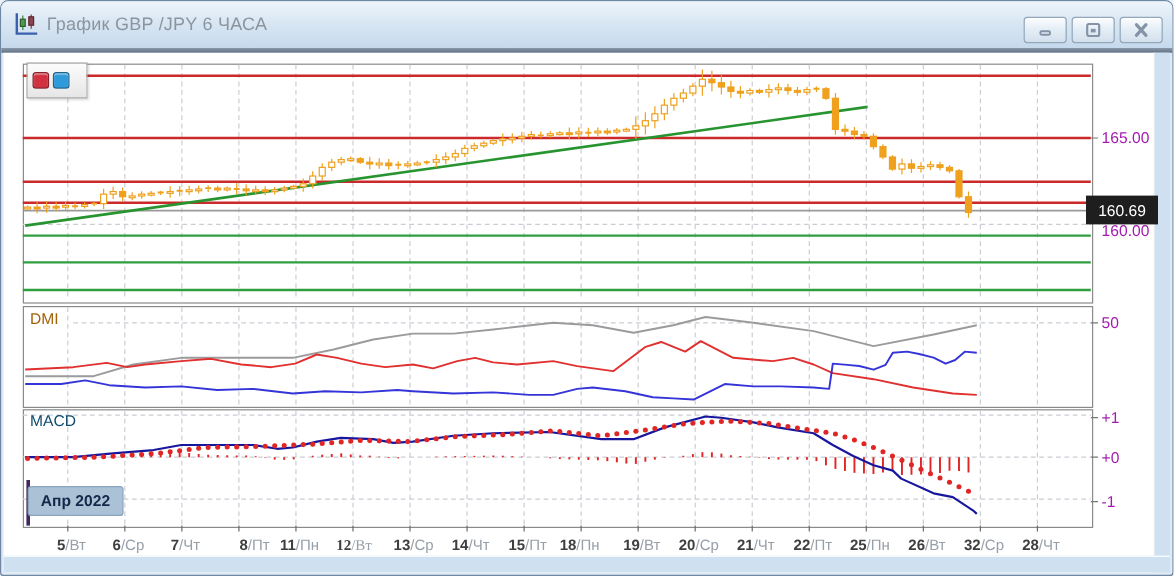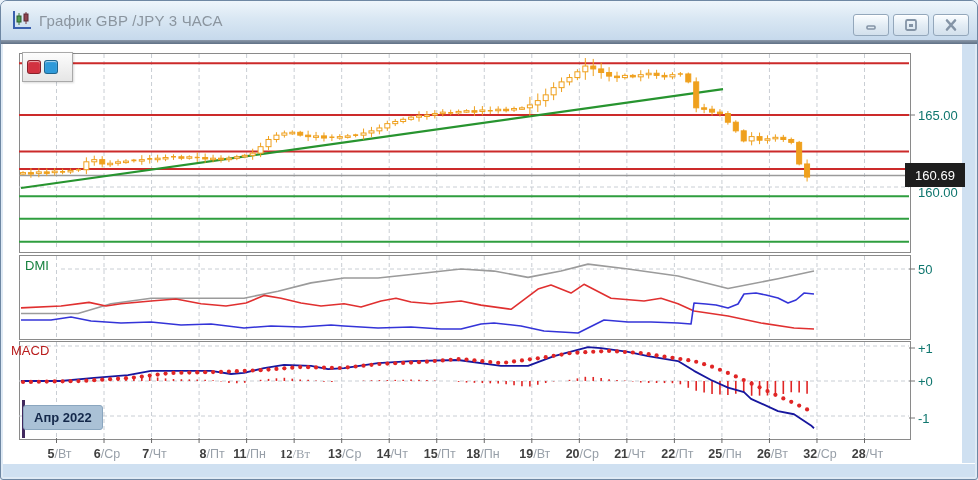--- a/index.html
+++ b/index.html
@@ -28,21 +28,21 @@
   #panel-macd{left:16px;top:297px;width:890px;height:97px;}
   svg.overlay{position:absolute;left:0;top:0;pointer-events:none;}
   
   .toolbox{position:absolute;left:19px;top:8px;width:41px;height:28px;z-index:5;
            background:linear-gradient(#fcfcfc,#e6e6e6);border:1px solid #a9a9a9;
            box-shadow:1px 1px 2px rgba(0,0,0,.15);display:flex;align-items:center;gap:3px;padding:0 4px;}
   .toolsq{width:14px;height:14px;border-radius:3px;border:1px solid rgba(0,0,0,.35);
           box-shadow:inset 0 1px 1px rgba(255,255,255,.6);padding:0;cursor:default;}
   
   .pane-label{position:absolute;font-size:13px;z-index:4;}
-  .axis-label{position:absolute;left:915px;font-size:13px;color:#0f766e;z-index:4;transform:translateY(-50%);}
+  .axis-label{position:absolute;left:915px;font-size:13px;color:#a21caf;z-index:4;transform:translateY(-50%);}
   .price-badge{position:absolute;left:902px;top:119px;width:60px;height:24px;background:#1e1e1e;color:#fff;
                font-size:13px;display:flex;align-items:center;justify-content:center;z-index:6;}
   .month-badge{position:absolute;left:20px;top:361px;height:23px;padding:0 10px;background:#aac1d6;
                border:1px solid #8aa6bf;border-radius:3px;color:#14284a;font-weight:bold;font-size:13px;
                display:flex;align-items:center;z-index:6;}
   .month-line{position:absolute;left:19px;top:356px;width:3px;height:38px;background:#41295e;z-index:6;}
   .xlabels{position:absolute;left:0;top:403px;width:978px;height:18px;z-index:4;}
   .xlab{position:absolute;transform:translateX(-50%);font-size:12.5px;white-space:nowrap;}
   .xlab b{color:#3f3f3f;font-weight:bold;}
   .xlab span{color:#979fa8;}
@@ -53,21 +53,21 @@
 <div class="window">
 
   <div class="titlebar">
     <svg class="title-icon" viewBox="0 0 22 22">
       <path d="M3 2 L3 19 L20 19" stroke="#3a5fae" stroke-width="2" fill="none"></path>
       <line x1="8" y1="4" x2="8" y2="16" stroke="#3e7d3e" stroke-width="1"></line>
       <rect x="6" y="7" width="4" height="6" fill="#4e9a4e" stroke="#2c5f2c"></rect>
       <line x1="15" y1="3" x2="15" y2="15" stroke="#7c3a44" stroke-width="1"></line>
       <rect x="13" y="5" width="4" height="7" fill="#8e4450" stroke="#5d2730"></rect>
     </svg>
-    <div class="title-text">График GBP /JPY 3 ЧАСА</div>
+    <div class="title-text">График GBP /JPY 6 ЧАСА</div>
     <button class="winbtn" style="left:852px" title="">
       <svg width="16" height="14" viewBox="0 0 16 14">
         <rect x="4" y="8" width="8" height="3" rx="1" fill="none" stroke="#8494a6" stroke-width="1.6"></rect>
       </svg>
     </button>
     <button class="winbtn" style="left:892px" title="">
       <svg width="16" height="14" viewBox="0 0 16 14">
         <rect x="3" y="2" width="10" height="10" rx="1.5" fill="none" stroke="#8494a6" stroke-width="1.8"></rect>
         <rect x="6" y="6" width="4" height="3" fill="#8494a6"></rect>
       </svg>
@@ -578,22 +578,22 @@
         <circle cx="788.24" cy="357.84250000000003" r="2.1" fill="#e02525"></circle>
         <circle cx="796.16" cy="361.5784" r="2.1" fill="#e02525"></circle>
         <circle cx="804.08" cy="365.4592" r="2.1" fill="#e02525"></circle>
       </svg>
 
     <div class="toolbox">
       <button class="toolsq" id="tool-red" style="background: rgb(210, 50, 64);"></button>
       <button class="toolsq" id="tool-blue" style="background: rgb(47, 154, 217);"></button>
     </div>
 
-    <div class="pane-label" style="left:22px;top:214px;color:#15803d;">DMI</div>
-    <div class="pane-label" style="left:8px;top:299px;color:#b91c1c;text-align:center;">MACD</div>
+    <div class="pane-label" style="left:22px;top:214px;color:#a16207;">DMI</div>
+    <div class="pane-label" style="left:22px;top:299px;color:#0c4a6e;text-align:center;">MACD</div>
 
     <div id="axis-labels">
         <div class="axis-label" style="top: 71px;">165.00</div>
         <div class="axis-label" style="top: 148px;">160.00</div>
         <div class="axis-label" style="top: 225px;">50</div>
         <div class="axis-label" style="top: 304px;">+1</div>
         <div class="axis-label" style="top: 337px;">+0</div>
         <div class="axis-label" style="top: 374px;">-1</div>
       </div>
 

